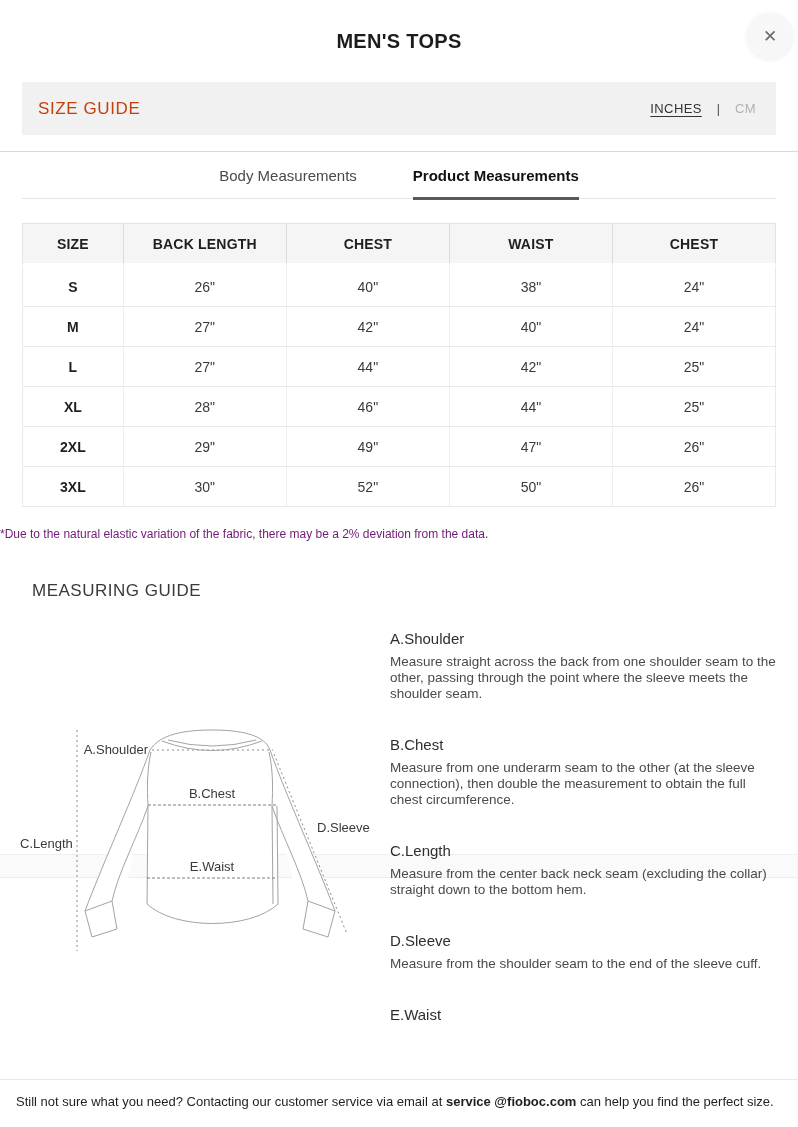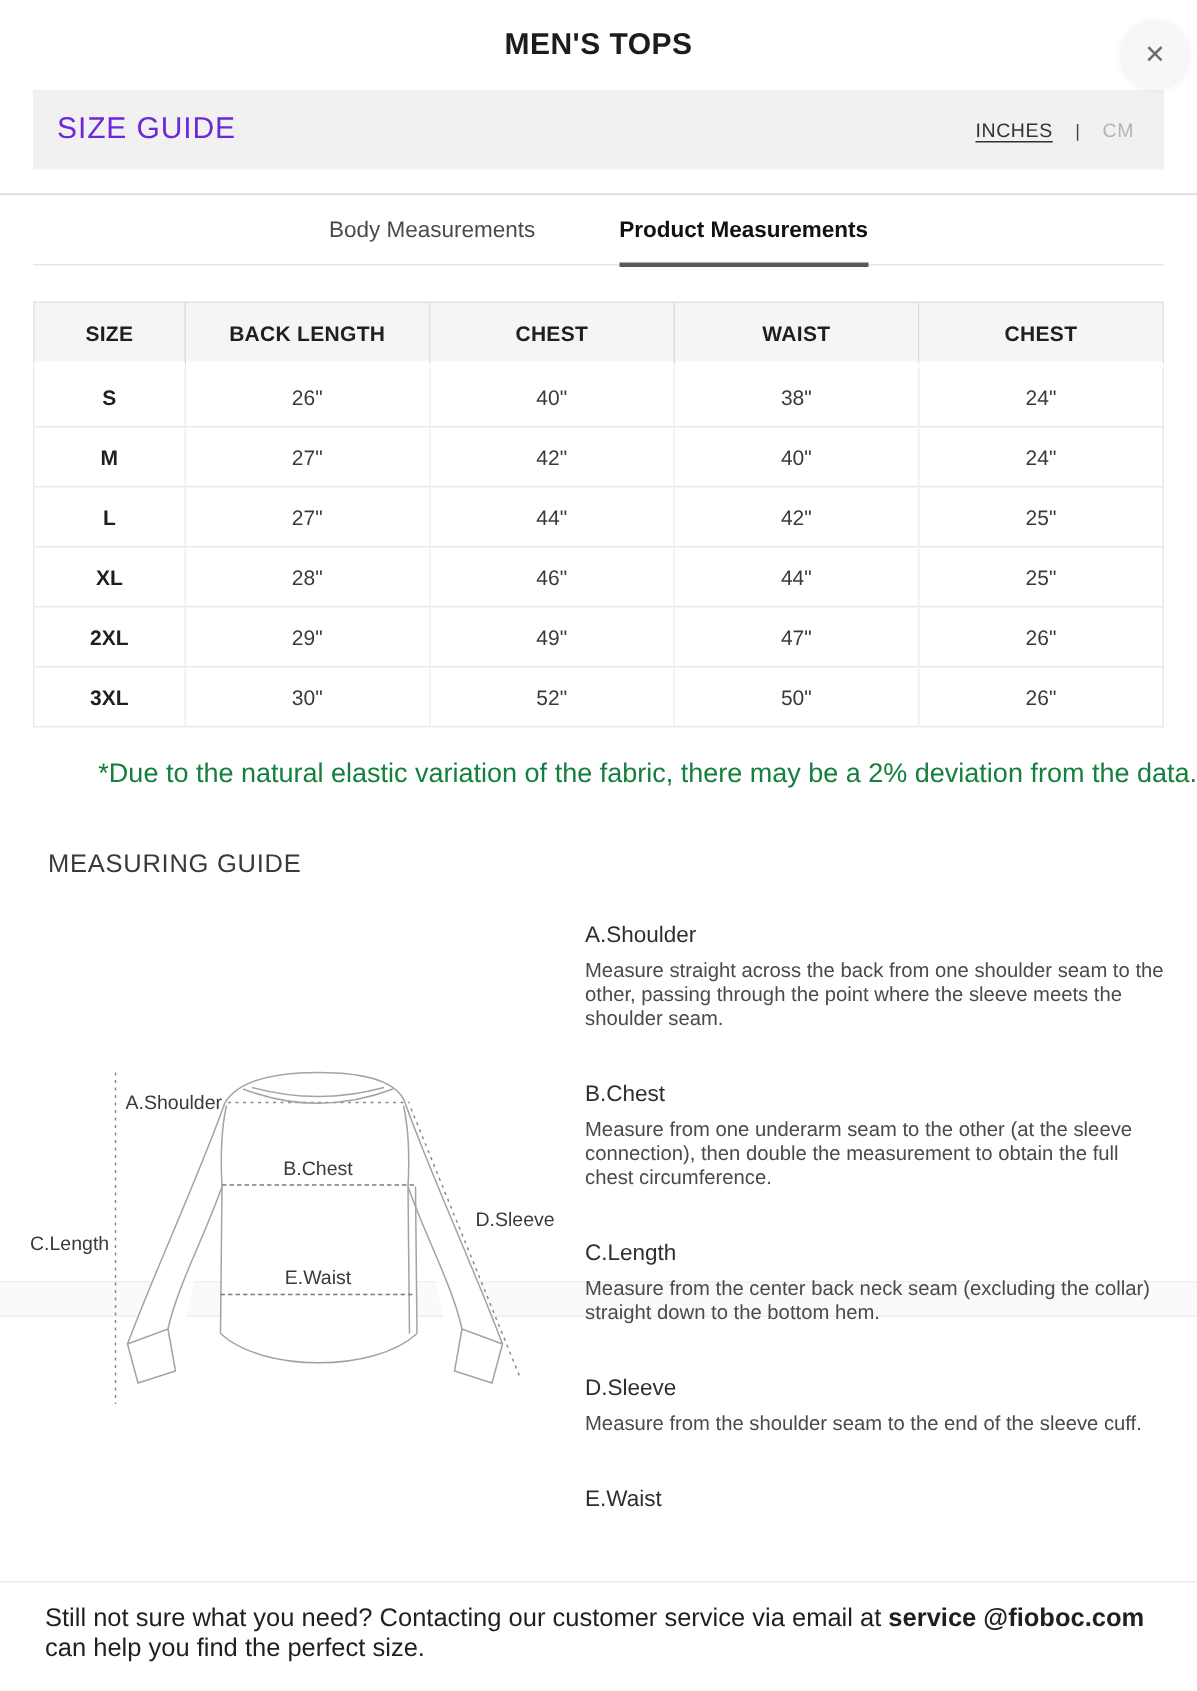--- a/index.html
+++ b/index.html
@@ -20,21 +20,21 @@
     top: 854px; height: 24px;
     background: #fafafa;
     border-top: 1px solid #f0f0f0;
     border-bottom: 1px solid #eeeeee;
     z-index: 0;
   }
   .layer { position: relative; z-index: 1; }
 
   
   .modal-header {
-    height: 60px;
+    height: 82px;
     display: flex;
     align-items: center;
     justify-content: center;
     position: relative;
   }
   .modal-title {
     font-size: 20px;
     font-weight: bold;
     letter-spacing: 0.3px;
     color: #1c1c1c;
@@ -58,23 +58,23 @@
   .size-guide-bar {
     margin: 0 22px;
     height: 53px;
     background: #f1f1f1;
     display: flex;
     align-items: center;
     justify-content: space-between;
     padding: 0 20px 0 16px;
   }
   .size-guide-label {
-    font-size: 20px;
+    font-size: 17px;
     letter-spacing: 0.6px;
-    color: #6d28d9;
+    color: #c2410c;
   }
   .unit-toggle {
     display: flex;
     align-items: center;
     gap: 15px;
     font-size: 13px;
   }
   .unit { cursor: pointer; letter-spacing: 0.4px; }
   .unit.active { color: #333; text-decoration: underline; text-underline-offset: 3px; }
   .unit.inactive { color: #b3b3b3; }
@@ -131,23 +131,23 @@
     font-size: 14px;
     color: #3a3a3a;
     border-bottom: 1px solid #e9e9e9;
     border-right: 1px solid #efefef;
   }
   .size-table td:first-child { border-left: 1px solid #e9e9e9; font-weight: bold; color: #1f1f1f; }
   .size-table td:last-child { border-right: 1px solid #e9e9e9; }
 
   .table-note {
     margin-top: 20px;
-    text-align: right;
-    font-size: 18px;
-    color: #15803d;
+    text-align: left;
+    font-size: 12px;
+    color: #701a75;
   }
 
   
   .measuring-title {
     margin: 40px 32px 0;
     font-size: 17px;
     letter-spacing: 0.5px;
     color: #3a3a3a;
   }
   .measuring-section {
@@ -175,22 +175,22 @@
   .shirt-line { fill: none; stroke: #a3a3a3; stroke-width: 1; }
   .dash-line { fill: none; stroke: #7d7d7d; stroke-width: 1; stroke-dasharray: 3 2; }
   .dot-line { fill: none; stroke: #8a8a8a; stroke-width: 1; stroke-dasharray: 2 3; }
   .diagram-label { font-family: "Liberation Sans", sans-serif; font-size: 13px; fill: #3a3a3a; }
 
   
   .modal-footer {
     position: absolute;
     left: 0; right: 0; bottom: 0;
     border-top: 1px solid #e9e9e9;
-    padding: 14px 30px 18px;
-    font-size: 17px;
+    padding: 14px 16px 18px;
+    font-size: 13px;
     color: #1f1f1f;
     background: #ffffff;
     z-index: 2;
   }
   .footer-email { font-weight: bold; }
 </style>
 </head>
 <body>
 
 <div class="bg-band"></div>

